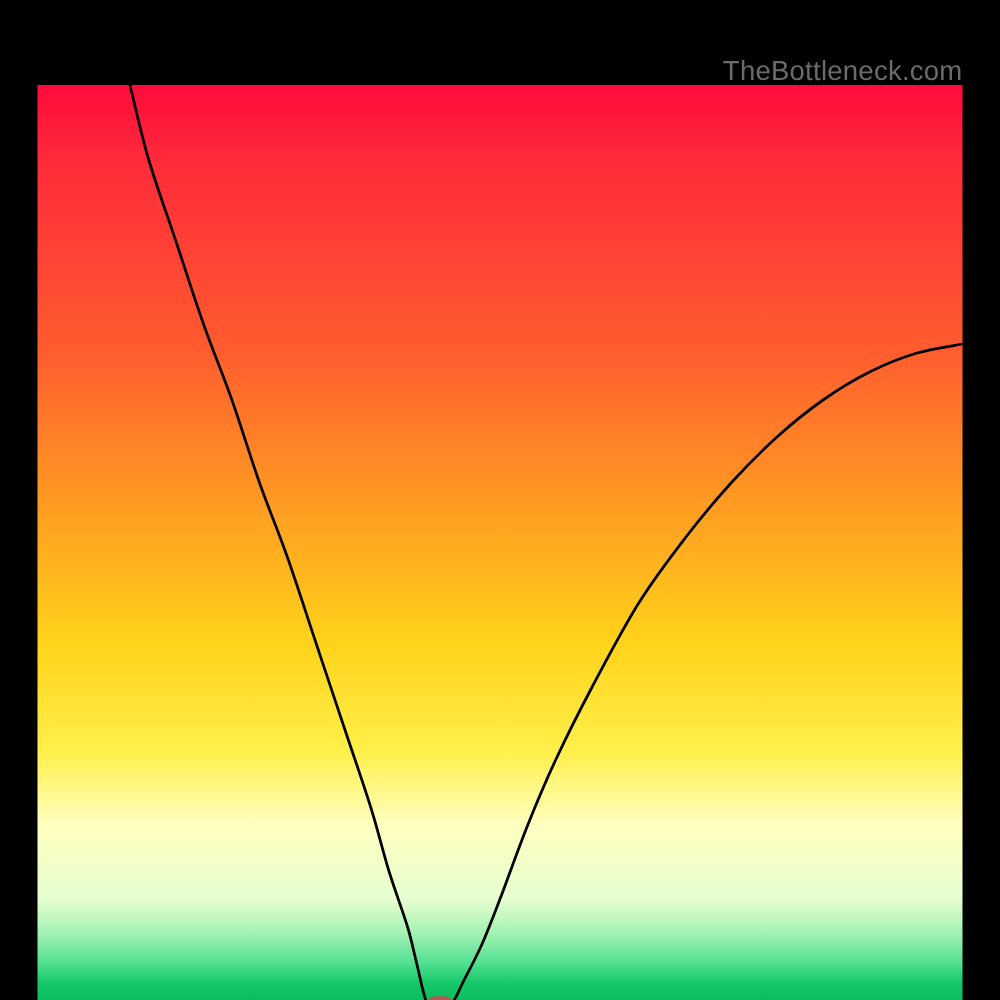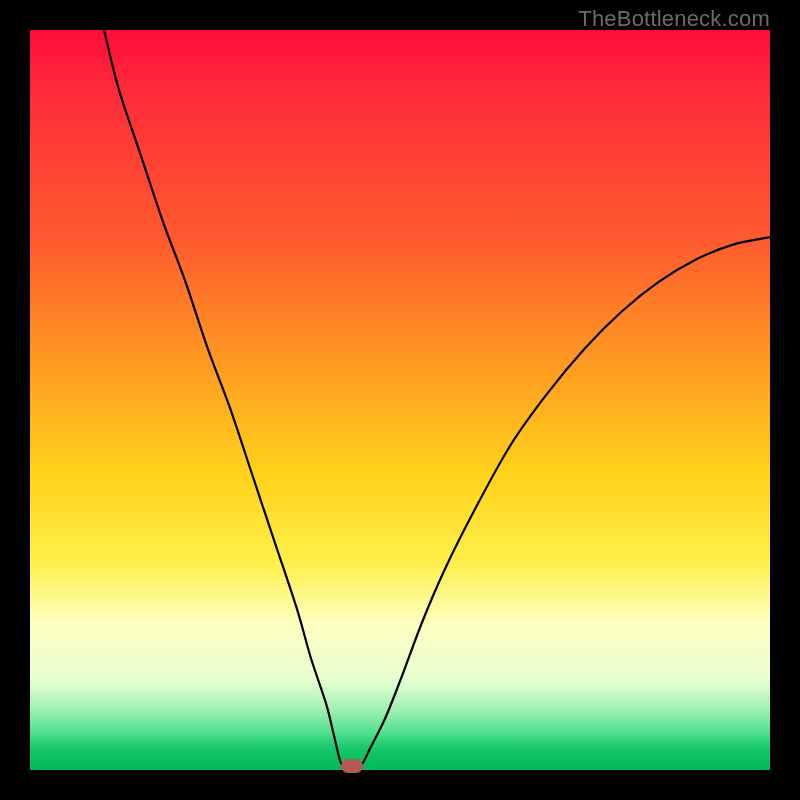--- a/index.html
+++ b/index.html
@@ -9,20 +9,21 @@
     height: 800px;
     background: #000;
     overflow: hidden;
     font-family: Arial, Helvetica, sans-serif;
   }
   .frame {
     position: relative;
     width: 800px;
     height: 740px;
     background: #000;
+    margin-top: 38px;
   }
   .plot-area {
     position: absolute;
     left: 30px;
     top: 30px;
     width: 740px;
     height: 740px;
     
     background: linear-gradient(
       to bottom,

